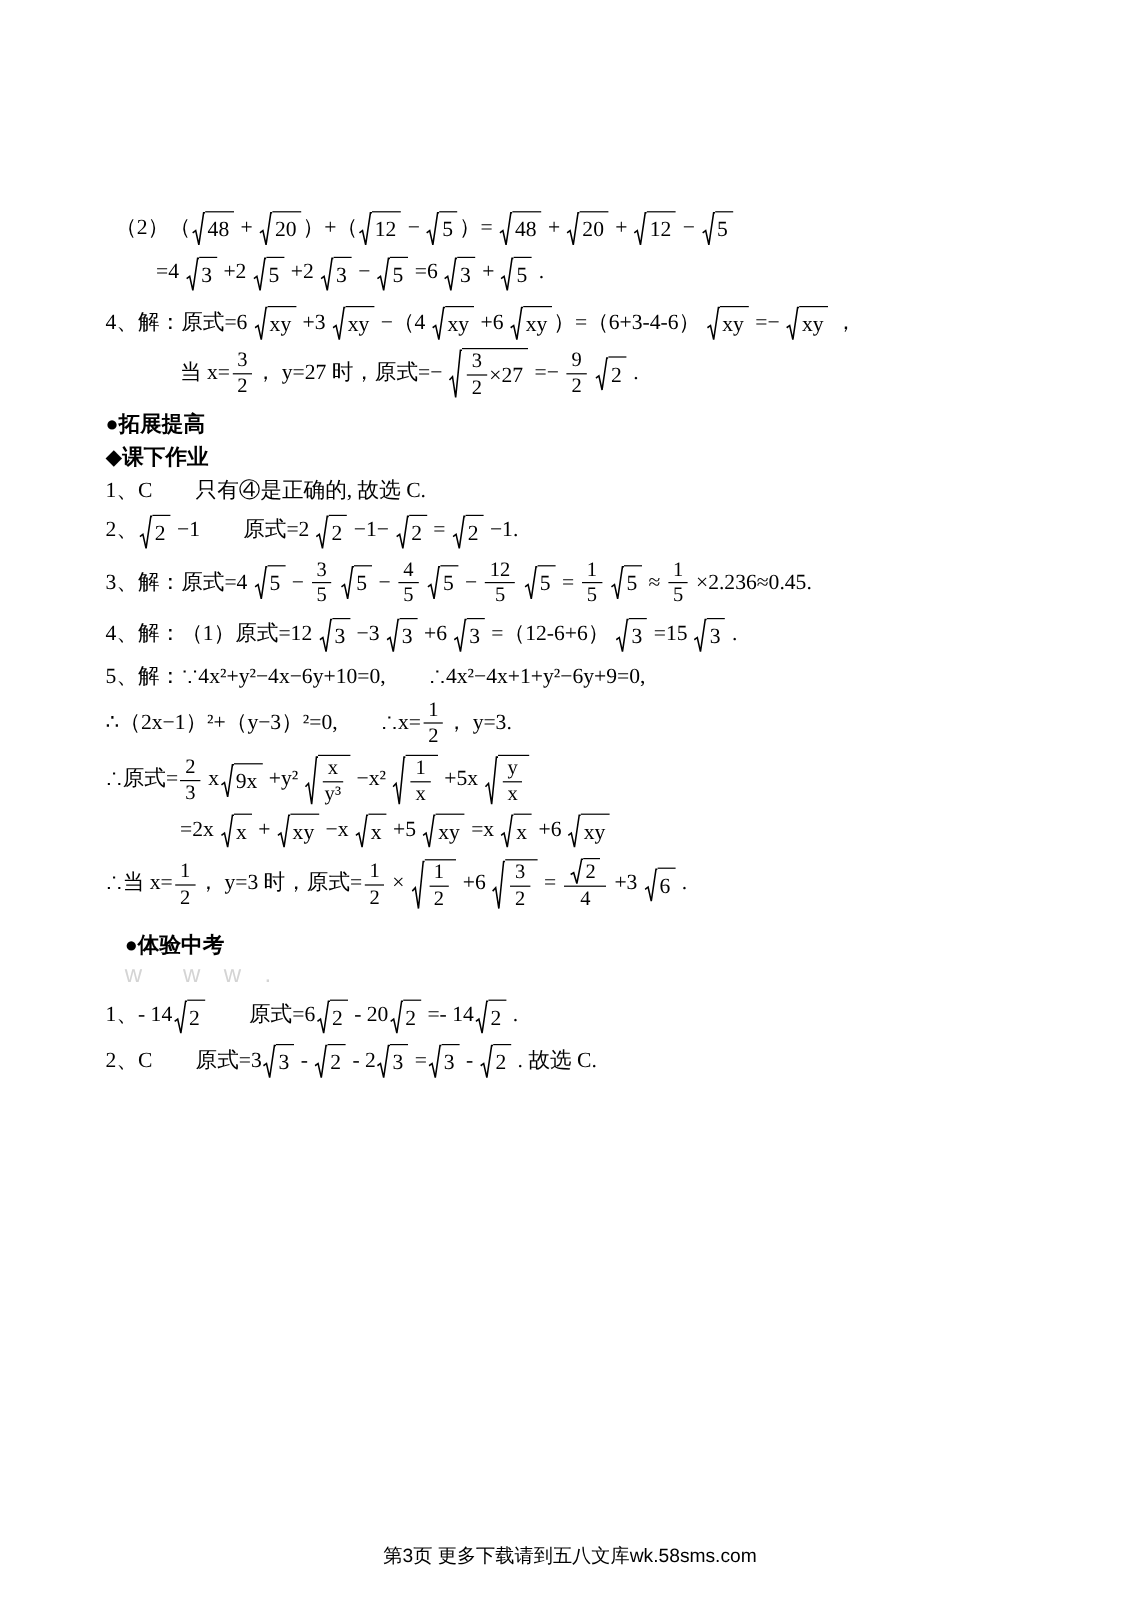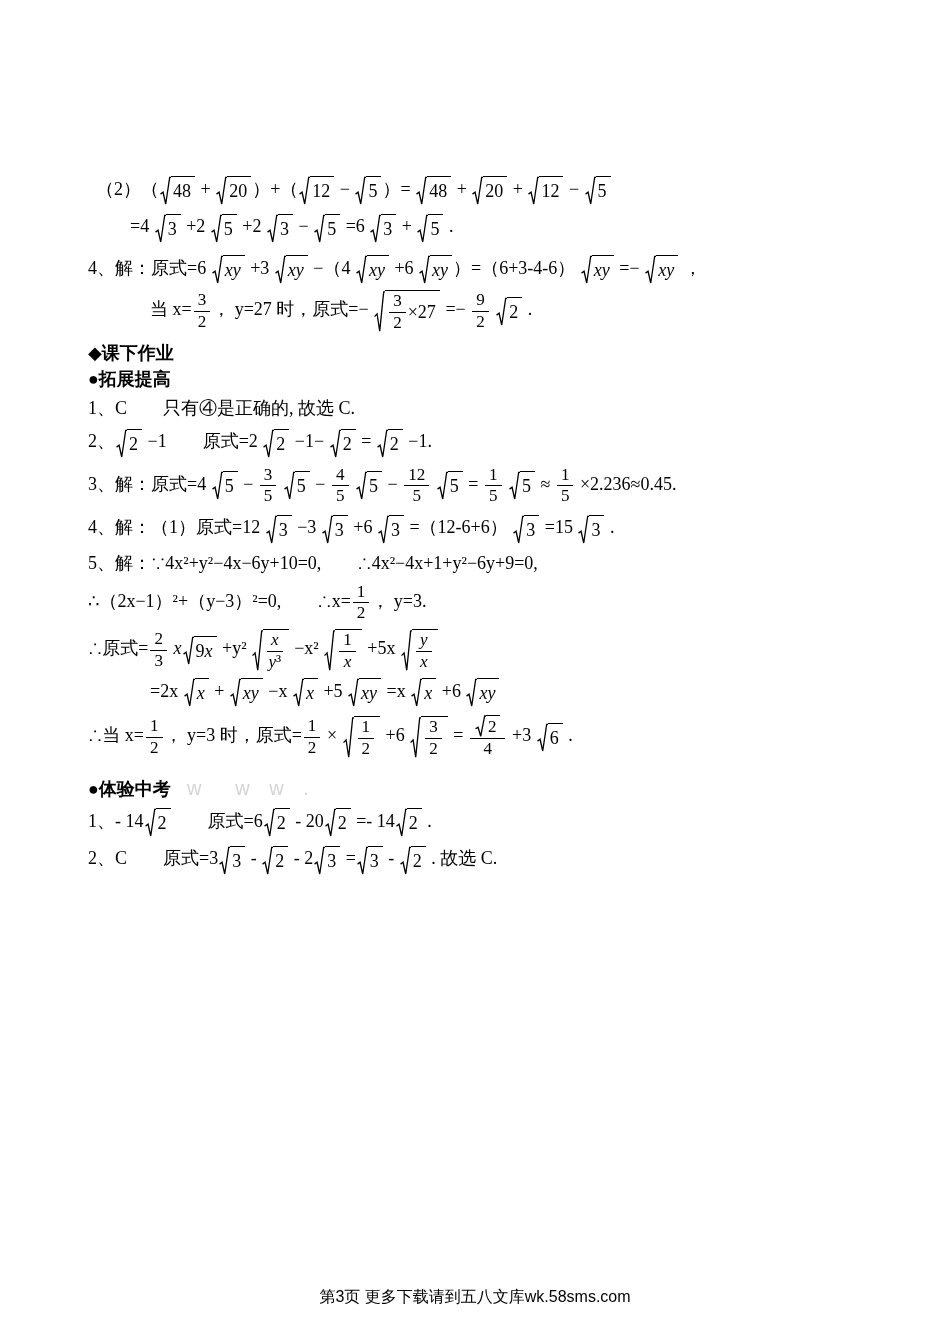--- a/index.html
+++ b/index.html
@@ -7,21 +7,21 @@
     width:950px;height:1344px;position:relative;overflow:hidden;
     background:#ffffff;color:#000;
     font-family:"Liberation Serif","DejaVu Serif",serif;
   }
   .doc{position:absolute;left:88px;top:176px;width:810px;}
   .line{font-size:18px;line-height:1.5;margin:0 0 10px 0;white-space:nowrap;}
   .heading{
     font-family:"Liberation Sans","DejaVu Sans",sans-serif;
     font-weight:bold;font-size:18px;line-height:1.35;
   }
-  .heading-row{display:flex;align-items:baseline;}
+  .heading-row{display:flex;align-items:baseline;flex-direction:column;}
   .wm{
     color:#d4d4d4;font-weight:normal;font-size:20px;margin-left:16px;
     letter-spacing:7px;font-family:"Liberation Sans",sans-serif;
   }
   
   .ind8{margin-left:8px;}
   .ind12{margin-left:0;}
   .ind42{margin-left:42px;}
   .ind62{margin-left:62px;}
   
@@ -46,21 +46,21 @@
     text-align:center;
   }
   .fr > .n{
     border-bottom:1.3px solid #000;padding:0 4px 1px 4px;
     display:inline-flex;align-items:center;justify-content:center;
   }
   .fr > .d{
     padding-top:1px;
     display:inline-flex;align-items:center;justify-content:center;
   }
-  .it{font-style:italic;}
+  .it{}
   .footer{
     position:absolute;left:0;right:0;bottom:36px;text-align:center;
     font-family:Liberation Sans, sans-serif;
     font-size:16px;color:#000;
   }
 </style>
 </head>
 <body>
 
 <div class="doc">
@@ -238,22 +238,22 @@
         </span>
       </span><span class="tx"> </span><span class="sq">
         <svg class="rsym" viewBox="0 0 10 20" preserveAspectRatio="none" aria-hidden="true">
           <path d="M0.5 12.5 L2.8 11.2 L5.2 19.3 L8.8 0.9 L10 0.9" fill="none" stroke="#000" stroke-width="1.3" vector-effect="non-scaling-stroke"></path>
         </svg>
         <span class="rc">
           <span class="tx">2</span>
         </span>
       </span><span class="tx"> .</span></div>
 
+  <div class="line heading mb4">●拓展提高</div>
   <div class="line heading mb2">◆课下作业</div>
-  <div class="line heading mb4">●拓展提高</div>
 
   <div class="line mb6"><span class="tx">1、C　　只有④是正确的, 故选 C.</span></div>
   <div class="line mb8"><span class="tx">2、</span><span class="sq">
         <svg class="rsym" viewBox="0 0 10 20" preserveAspectRatio="none" aria-hidden="true">
           <path d="M0.5 12.5 L2.8 11.2 L5.2 19.3 L8.8 0.9 L10 0.9" fill="none" stroke="#000" stroke-width="1.3" vector-effect="non-scaling-stroke"></path>
         </svg>
         <span class="rc">
           <span class="tx">2</span>
         </span>
       </span><span class="tx"> −1　　原式=2 </span><span class="sq">

